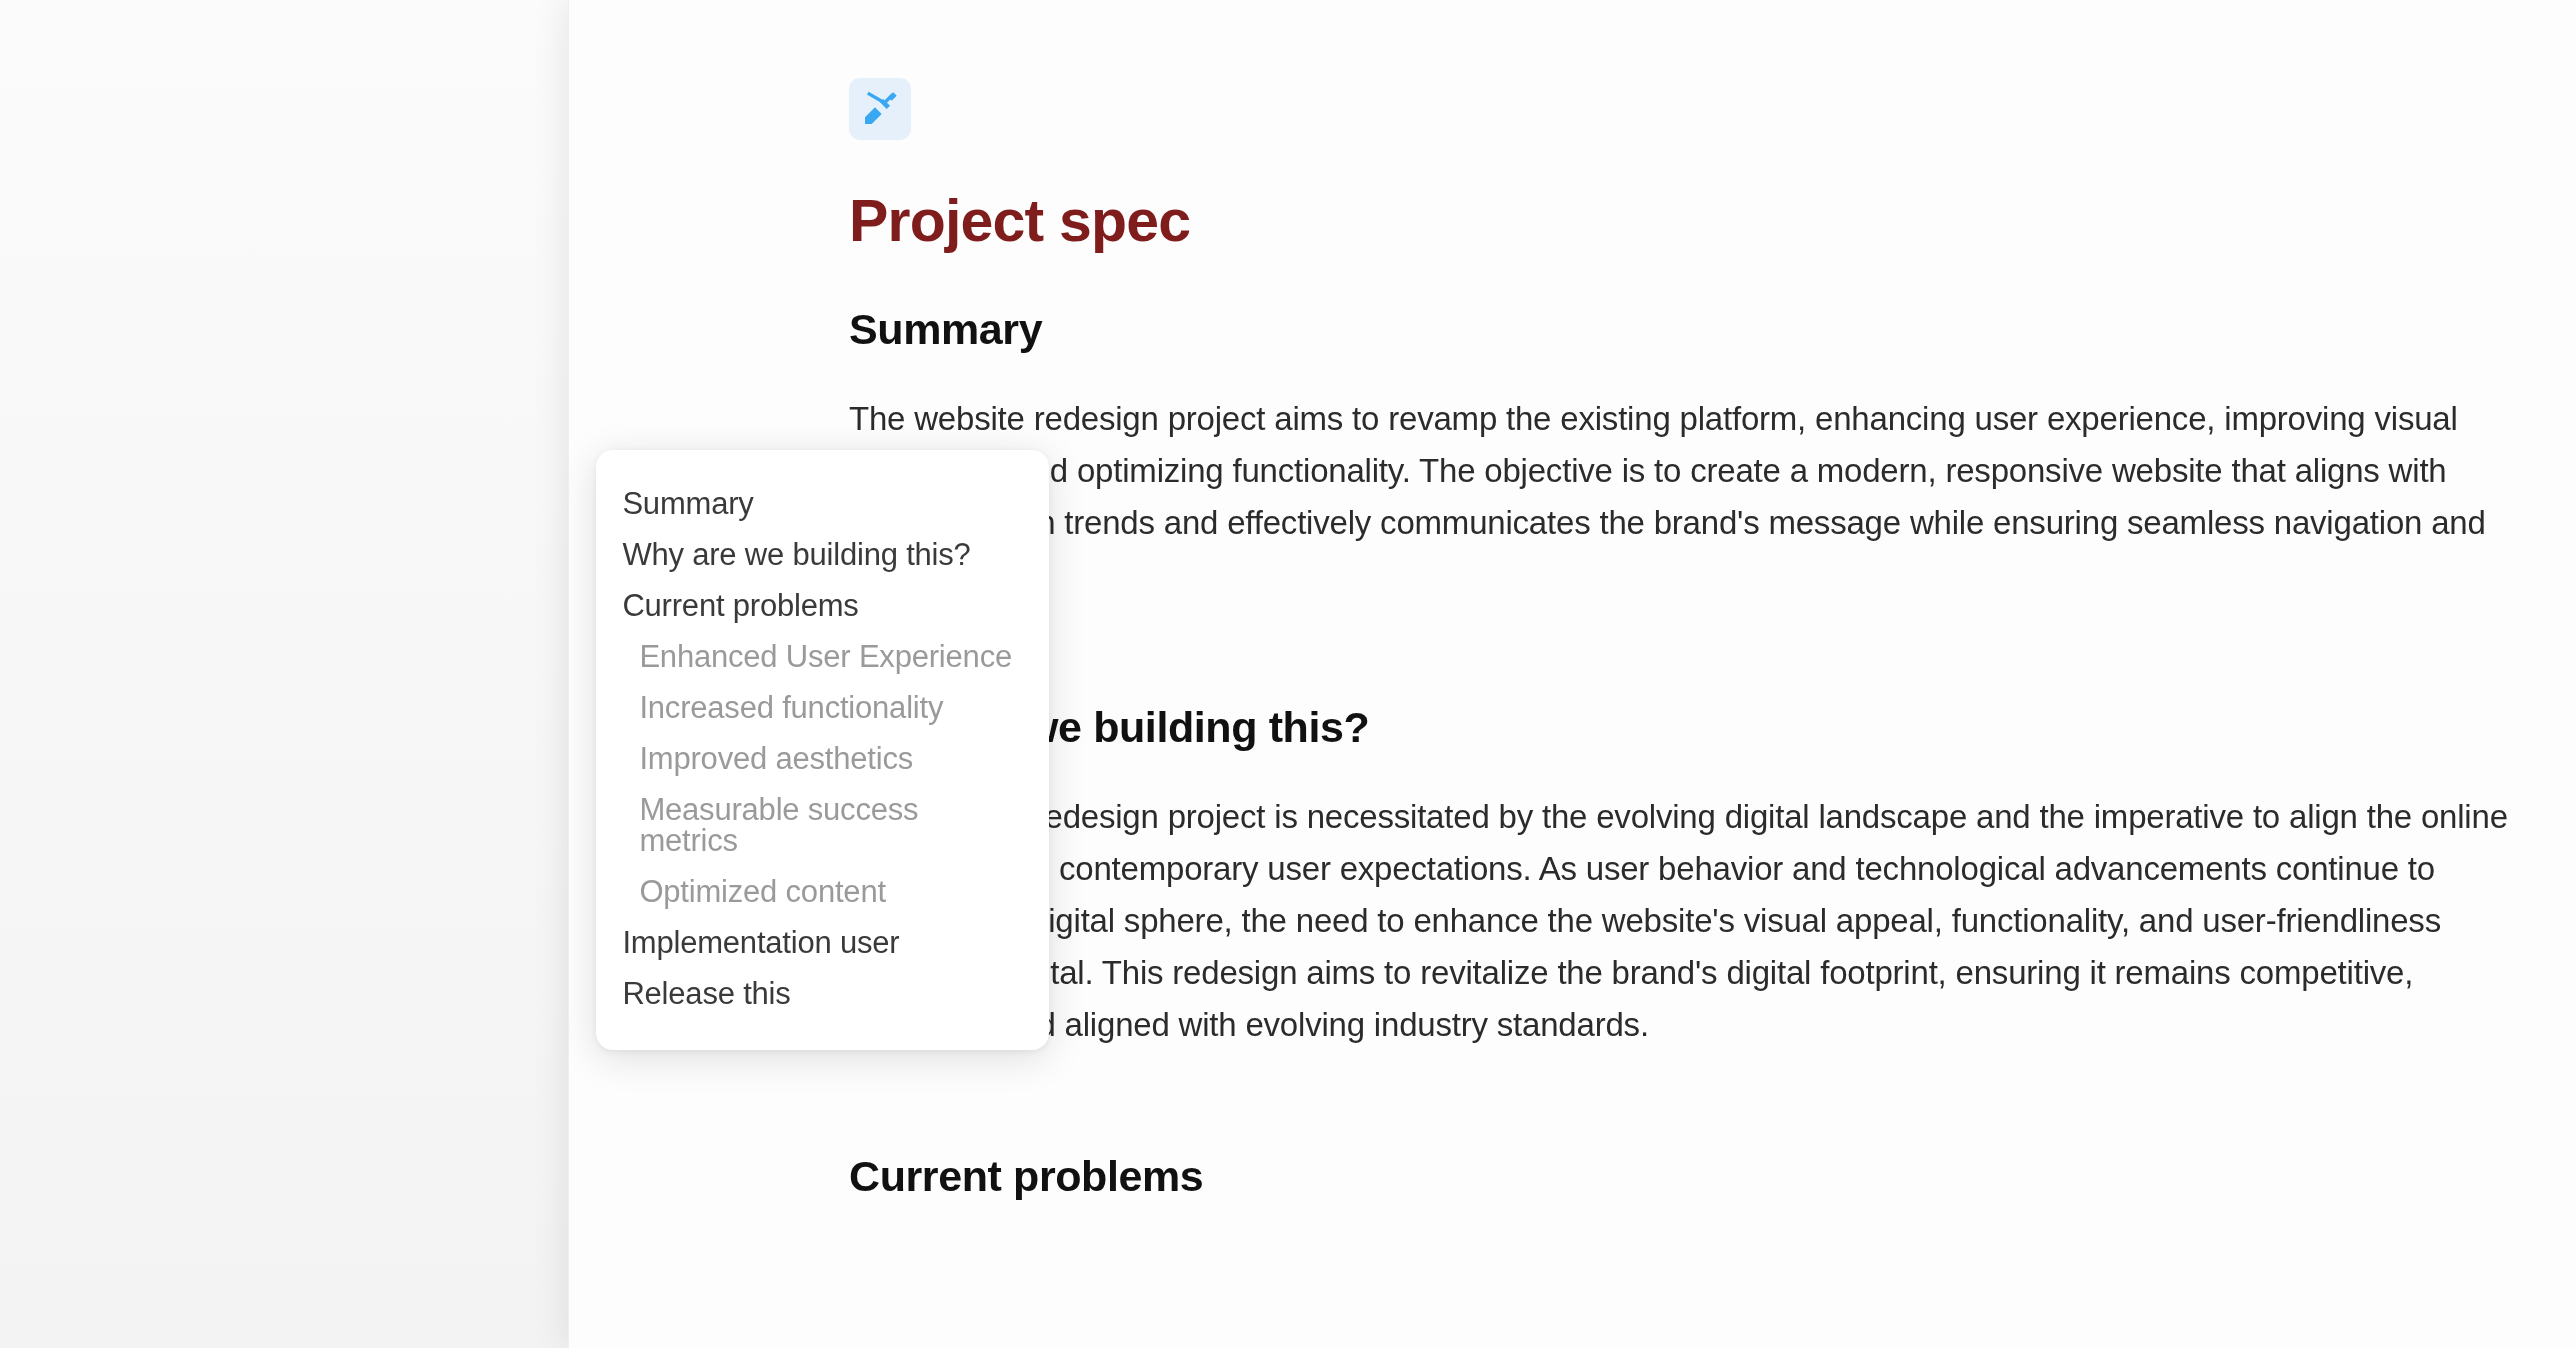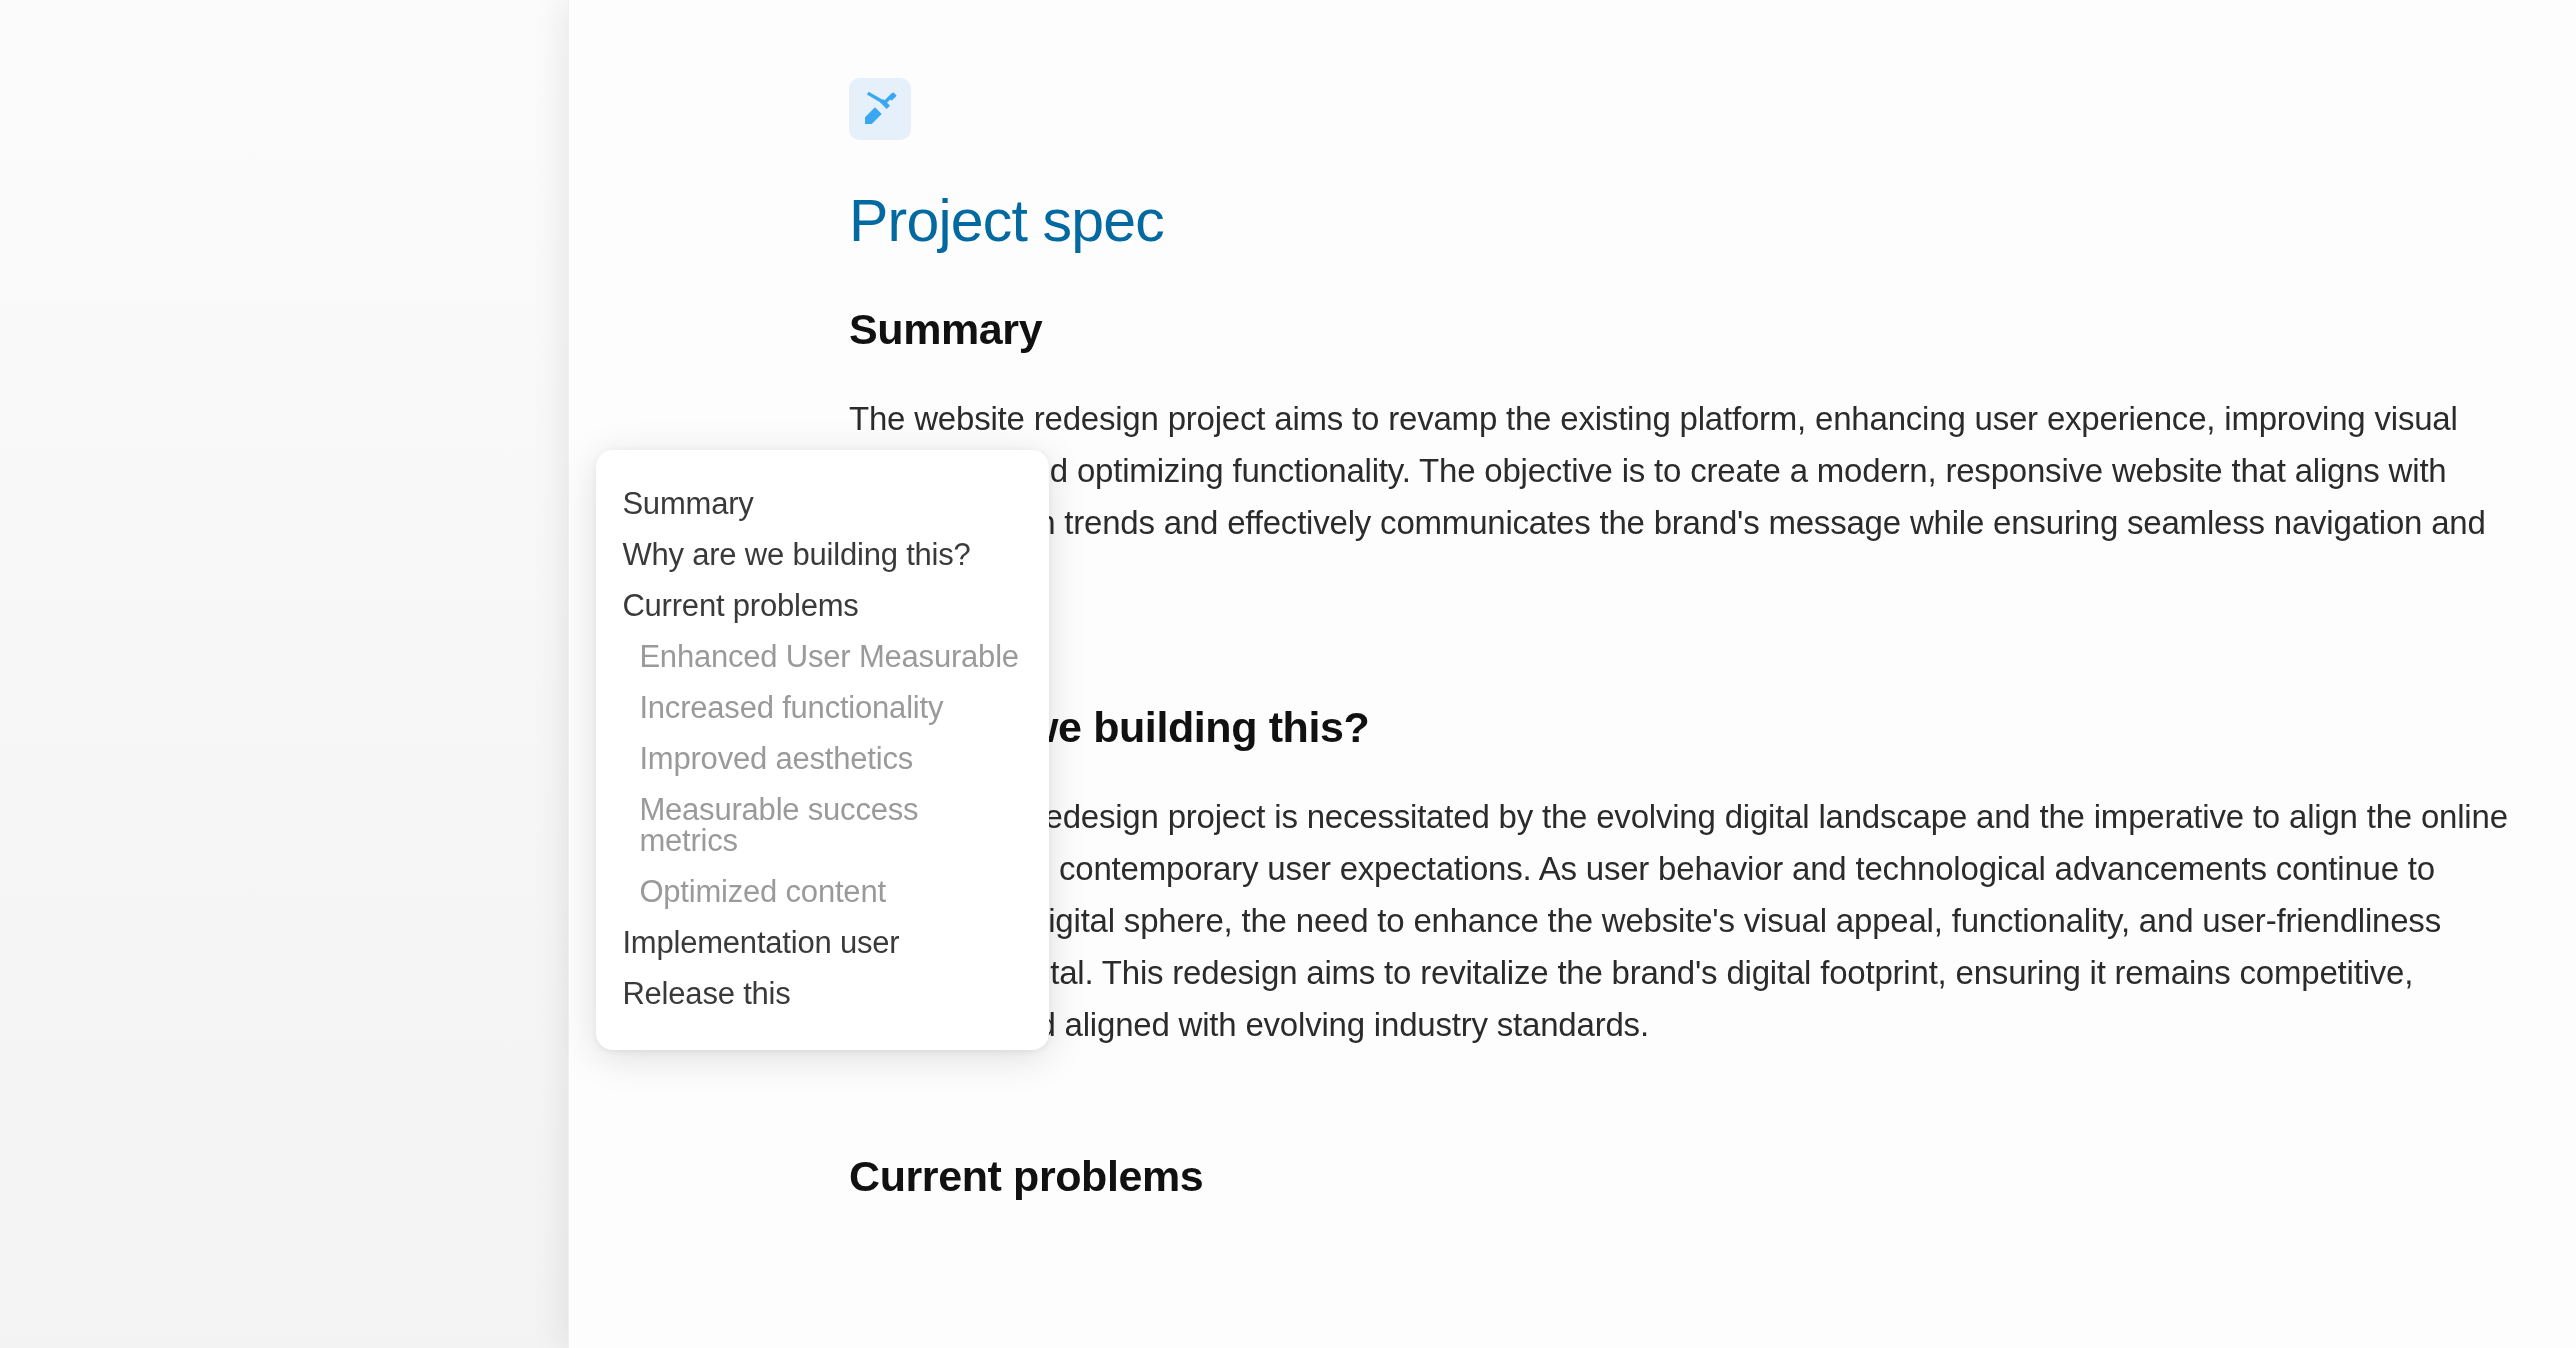--- a/index.html
+++ b/index.html
@@ -38,23 +38,23 @@
     height: 62px;
     border-radius: 11px;
     background: #e6f0fb;
     display: flex;
     align-items: center;
     justify-content: center;
     margin-bottom: 47px;
   }
   .doc-title {
     font-size: 59px;
-    font-weight: 400;
+    font-weight: 700;
     letter-spacing: -0.8px;
-    color: #0369a1;
+    color: #7f1d1d;
     margin-bottom: 50px;
   }
   .section-heading {
     font-size: 43px;
     font-weight: 700;
     letter-spacing: -0.4px;
     color: #111;
     margin-bottom: 39px;
   }
   .body-text {
@@ -118,21 +118,21 @@
 
     <h2 class="section-heading">Current problems</h2>
 
   </div>
 </div>
 
 <div class="toc-popover">
   <div class="toc-item">Summary</div>
   <div class="toc-item">Why are we building this?</div>
   <div class="toc-item">Current problems</div>
-  <div class="toc-item sub">Enhanced User Measurable</div>
+  <div class="toc-item sub">Enhanced User Experience</div>
   <div class="toc-item sub">Increased functionality</div>
   <div class="toc-item sub">Improved aesthetics</div>
   <div class="toc-item sub">Measurable success metrics</div>
   <div class="toc-item sub">Optimized content</div>
   <div class="toc-item">Implementation user</div>
   <div class="toc-item">Release this</div>
 </div>
 
 
 </body></html>

